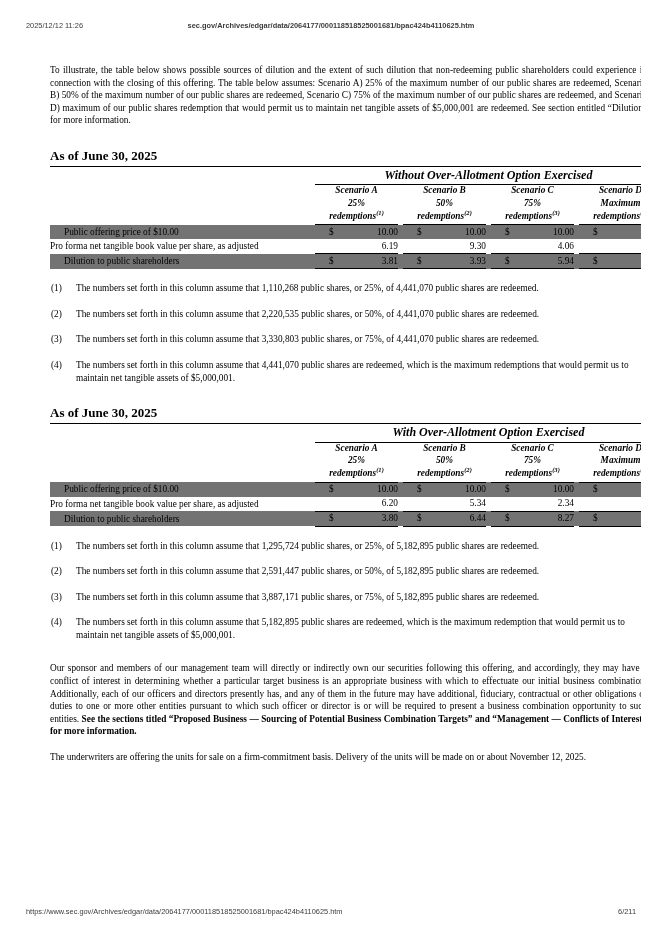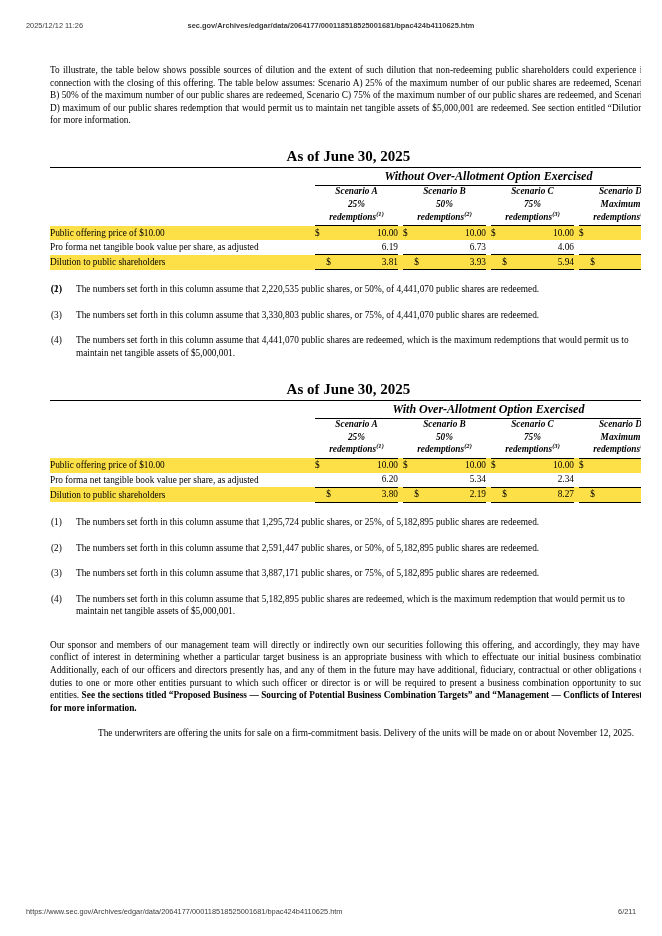--- a/index.html
+++ b/index.html
@@ -42,29 +42,28 @@
     top: 64px;
     width: 597px;
   }
   p.para {
     margin: 0 0 0 0;
     font-size: 9.3px;
     line-height: 12.6px;
     text-align: justify;
     text-justify: inter-word;
   }
-  p.para + p.para { margin-top: 12.6px; margin-left: 48px; }
+  p.para + p.para { margin-top: 12.6px; }
   .gap-lg { height: 21px; }
   b, strong { font-weight: bold; }
 
   
   .tbl-title {
-    font-size: 15px;
+    font-size: 13px;
     font-weight: bold;
-    text-align: center;
     padding-bottom: 2px;
   }
   table.dilution {
     width: 597px;
     border-collapse: collapse;
     font-size: 9.3px;
     table-layout: fixed;
   }
   table.dilution td, table.dilution th {
     padding: 0;
@@ -107,21 +106,21 @@
     font-style: italic;
     vertical-align: super;
     line-height: 0;
   }
   tr.data td {
     font-size: 9.3px;
     line-height: 13px;
     height: 13px;
     padding: 0.5px 0 0.5px 0;
   }
-  tr.shaded td { background: #fde047; }
+  tr.shaded td { background: #737373; padding-left: 14px; }
   td.lbl { text-align: left; padding-left: 1px; }
   td.cur { text-align: left; }
   td.num { text-align: right; padding-right: 1px; }
   tr.botline td.cur, tr.botline td.num { border-bottom: 1.1px solid #000000; text-align: right; }
 
   
   ol.notes { margin: 0; padding: 0; list-style: none; }
   li.note {
     font-size: 9.3px;
     line-height: 12.6px;
@@ -224,21 +223,21 @@
           <td class="cur">$</td>
           <td class="num">10.00</td>
         </tr>
 
         <tr class="data botline">
           <td class="lbl">Pro forma net tangible book value per share, as adjusted</td>
           <td class="cur"></td>
           <td class="num">6.19</td>
           <td></td>
           <td class="cur"></td>
-          <td class="num">6.73</td>
+          <td class="num">9.30</td>
           <td></td>
           <td class="cur"></td>
           <td class="num">4.06</td>
           <td></td>
           <td class="cur"></td>
           <td class="num">1.75</td>
         </tr>
 
         <tr class="data shaded botline">
           <td class="lbl">Dilution to public shareholders</td>
@@ -253,20 +252,21 @@
           <td></td>
           <td class="cur">$</td>
           <td class="num">8.25</td>
         </tr>
       </tbody>
     </table>
 
     <ol class="notes">
       <li class="note">
         <span class="marker">(1)</span>
+        <span>The numbers set forth in this column assume that 1,110,268 public shares, or 25%, of 4,441,070 public shares are redeemed.</span>
       </li>
       <li class="note">
         <span class="marker">(2)</span>
         <span>The numbers set forth in this column assume that 2,220,535 public shares, or 50%, of 4,441,070 public shares are redeemed.</span>
       </li>
       <li class="note">
         <span class="marker">(3)</span>
         <span>The numbers set forth in this column assume that 3,330,803 public shares, or 75%, of 4,441,070 public shares are redeemed.</span>
       </li>
       <li class="note">
@@ -362,21 +362,21 @@
           <td class="cur"></td>
           <td class="num">1.57</td>
         </tr>
 
         <tr class="data shaded botline">
           <td class="lbl">Dilution to public shareholders</td>
           <td class="cur">$</td>
           <td class="num">3.80</td>
           <td></td>
           <td class="cur">$</td>
-          <td class="num">2.19</td>
+          <td class="num">6.44</td>
           <td></td>
           <td class="cur">$</td>
           <td class="num">8.27</td>
           <td></td>
           <td class="cur">$</td>
           <td class="num">8.43</td>
         </tr>
       </tbody>
     </table>
 

